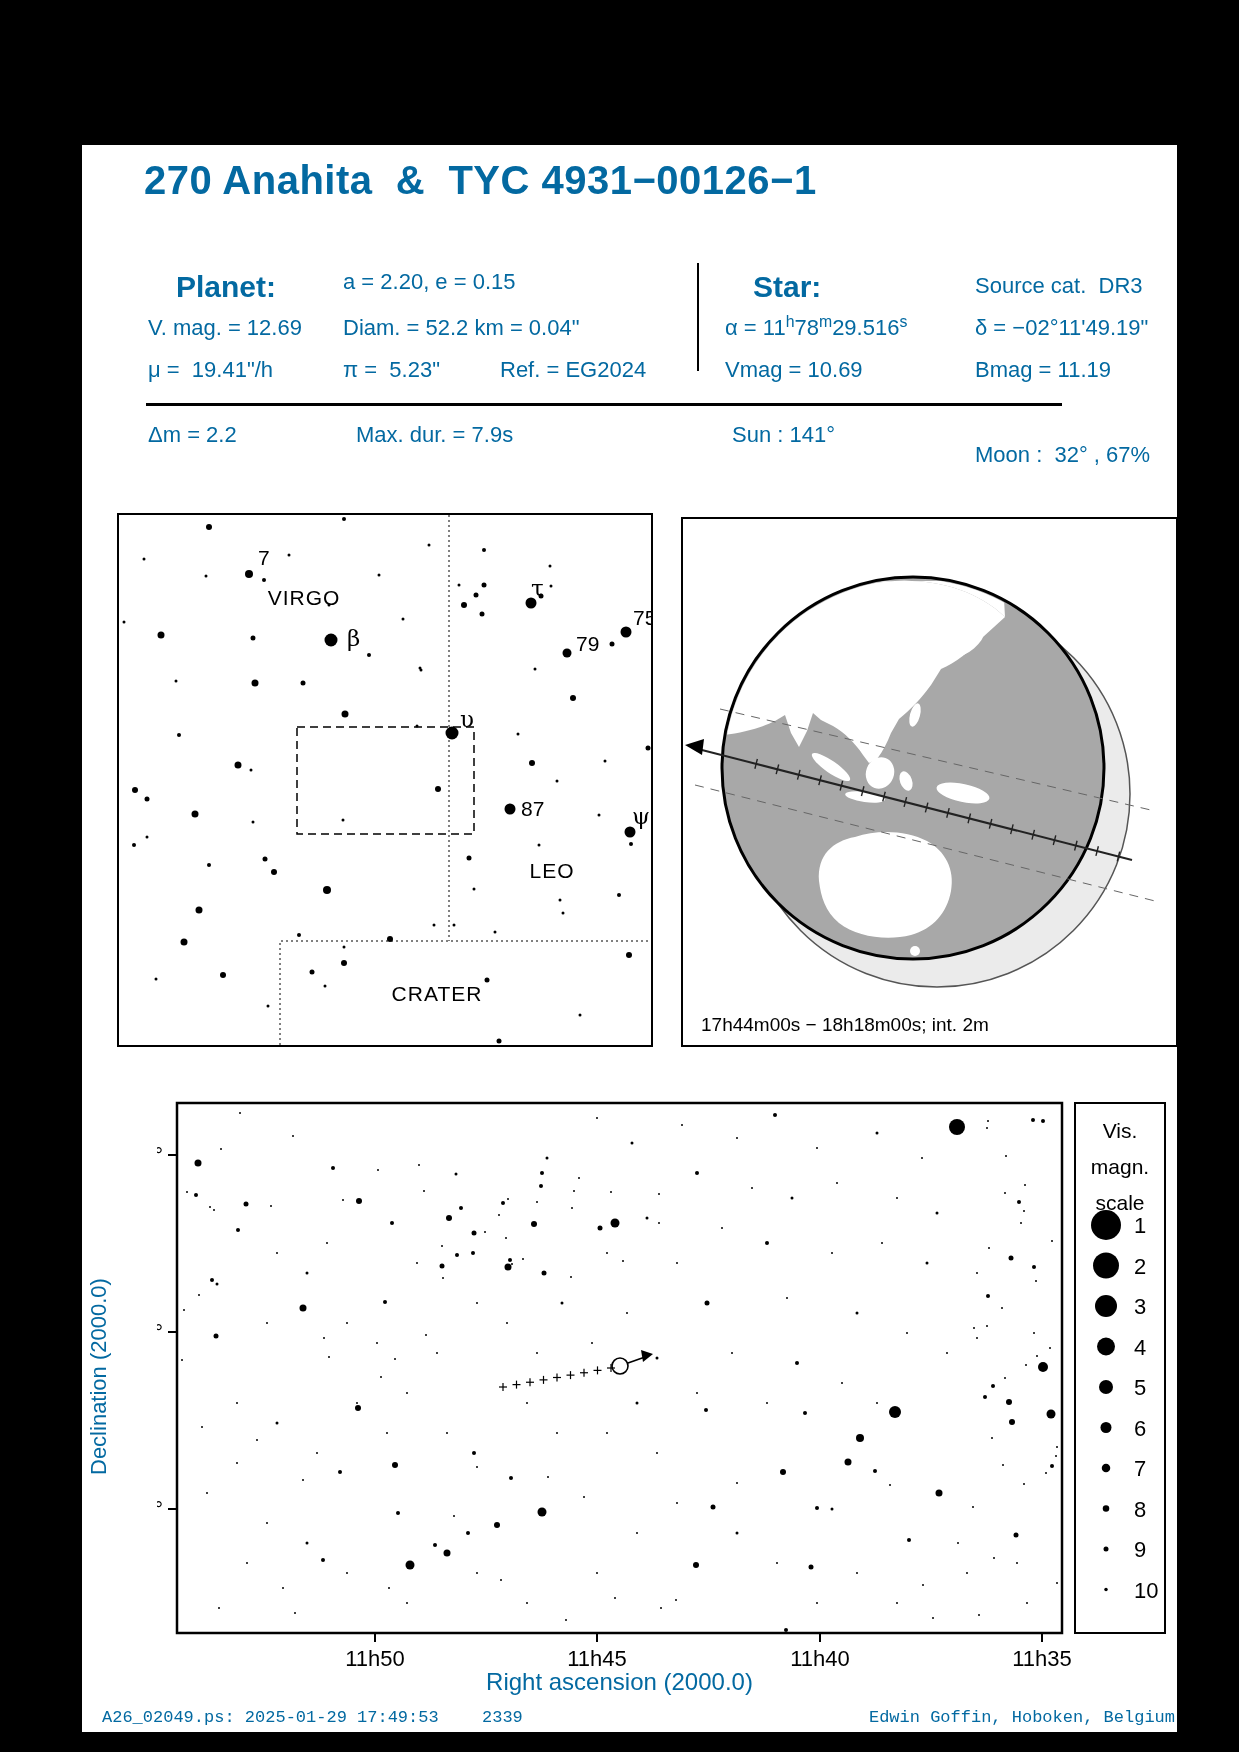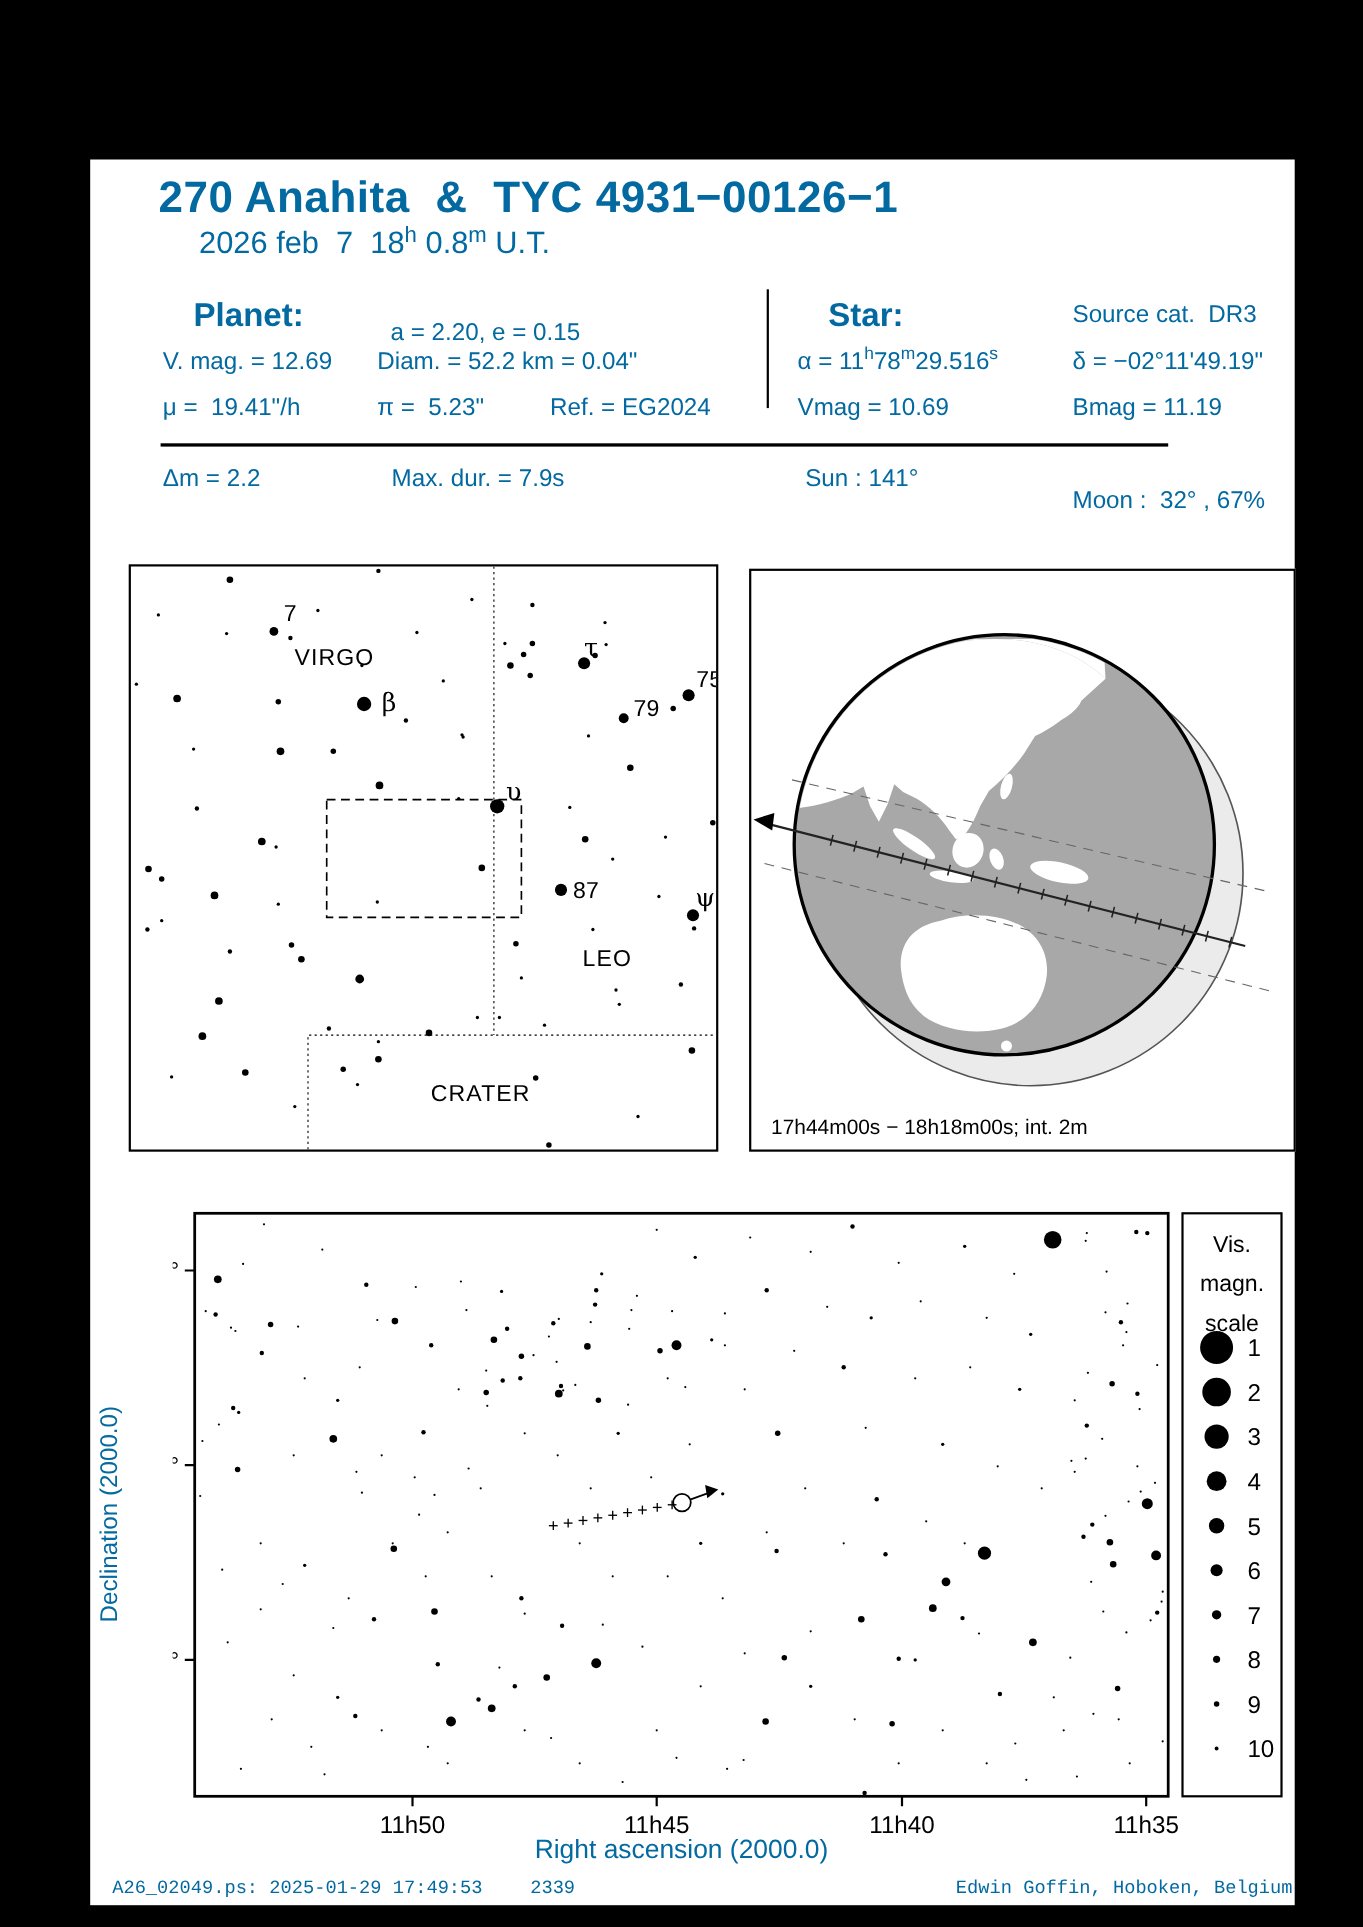--- a/index.html
+++ b/index.html
@@ -19,24 +19,23 @@
   .mono{font-family:"Liberation Mono","DejaVu Sans Mono",monospace;font-size:17px;white-space:pre;}
   .rot{transform:rotate(-90deg);transform-origin:left top;font-size:22px;}
 </style>
 </head>
 <body>
 
 <div id="stage">
   <div id="paper">
 
     <div class="abs title" style="left:62px;top:13px;">270 Anahita  &amp;  TYC 4931−00126−1</div>
-    <div class="abs subtitle" style="left:99px;top:60px;"><span>2026 feb  7  18</span><sup>h</sup><span> 0.8</span><sup>m</sup><span> U.T.</span></div>
 
     <div class="abs hlabel" style="left:66px;top:125px;">Planet:</div>
-    <div class="abs hval" style="left:261px;top:144px;margin-left:12px;">a = 2.20, e = 0.15</div>
+    <div class="abs hval" style="left:261px;top:124px;">a = 2.20, e = 0.15</div>
     <div class="abs hval" style="left:66px;top:170px;">V. mag. = 12.69</div>
     <div class="abs hval" style="left:261px;top:170px;">Diam. = 52.2 km = 0.04"</div>
     <div class="abs hval" style="left:66px;top:212px;">μ =  19.41"/h</div>
     <div class="abs hval" style="left:261px;top:212px;">π =  5.23"</div>
     <div class="abs hval" style="left:418px;top:212px;">Ref. = EG2024</div>
 
     <div class="vdivider" style="left:615px;top:118px;height:108px;"></div>
 
     <div class="abs hlabel" style="left:643px;top:125px;">Star:</div>
     <div class="abs hval" style="left:893px;top:128px;">Source cat.  DR3</div>

